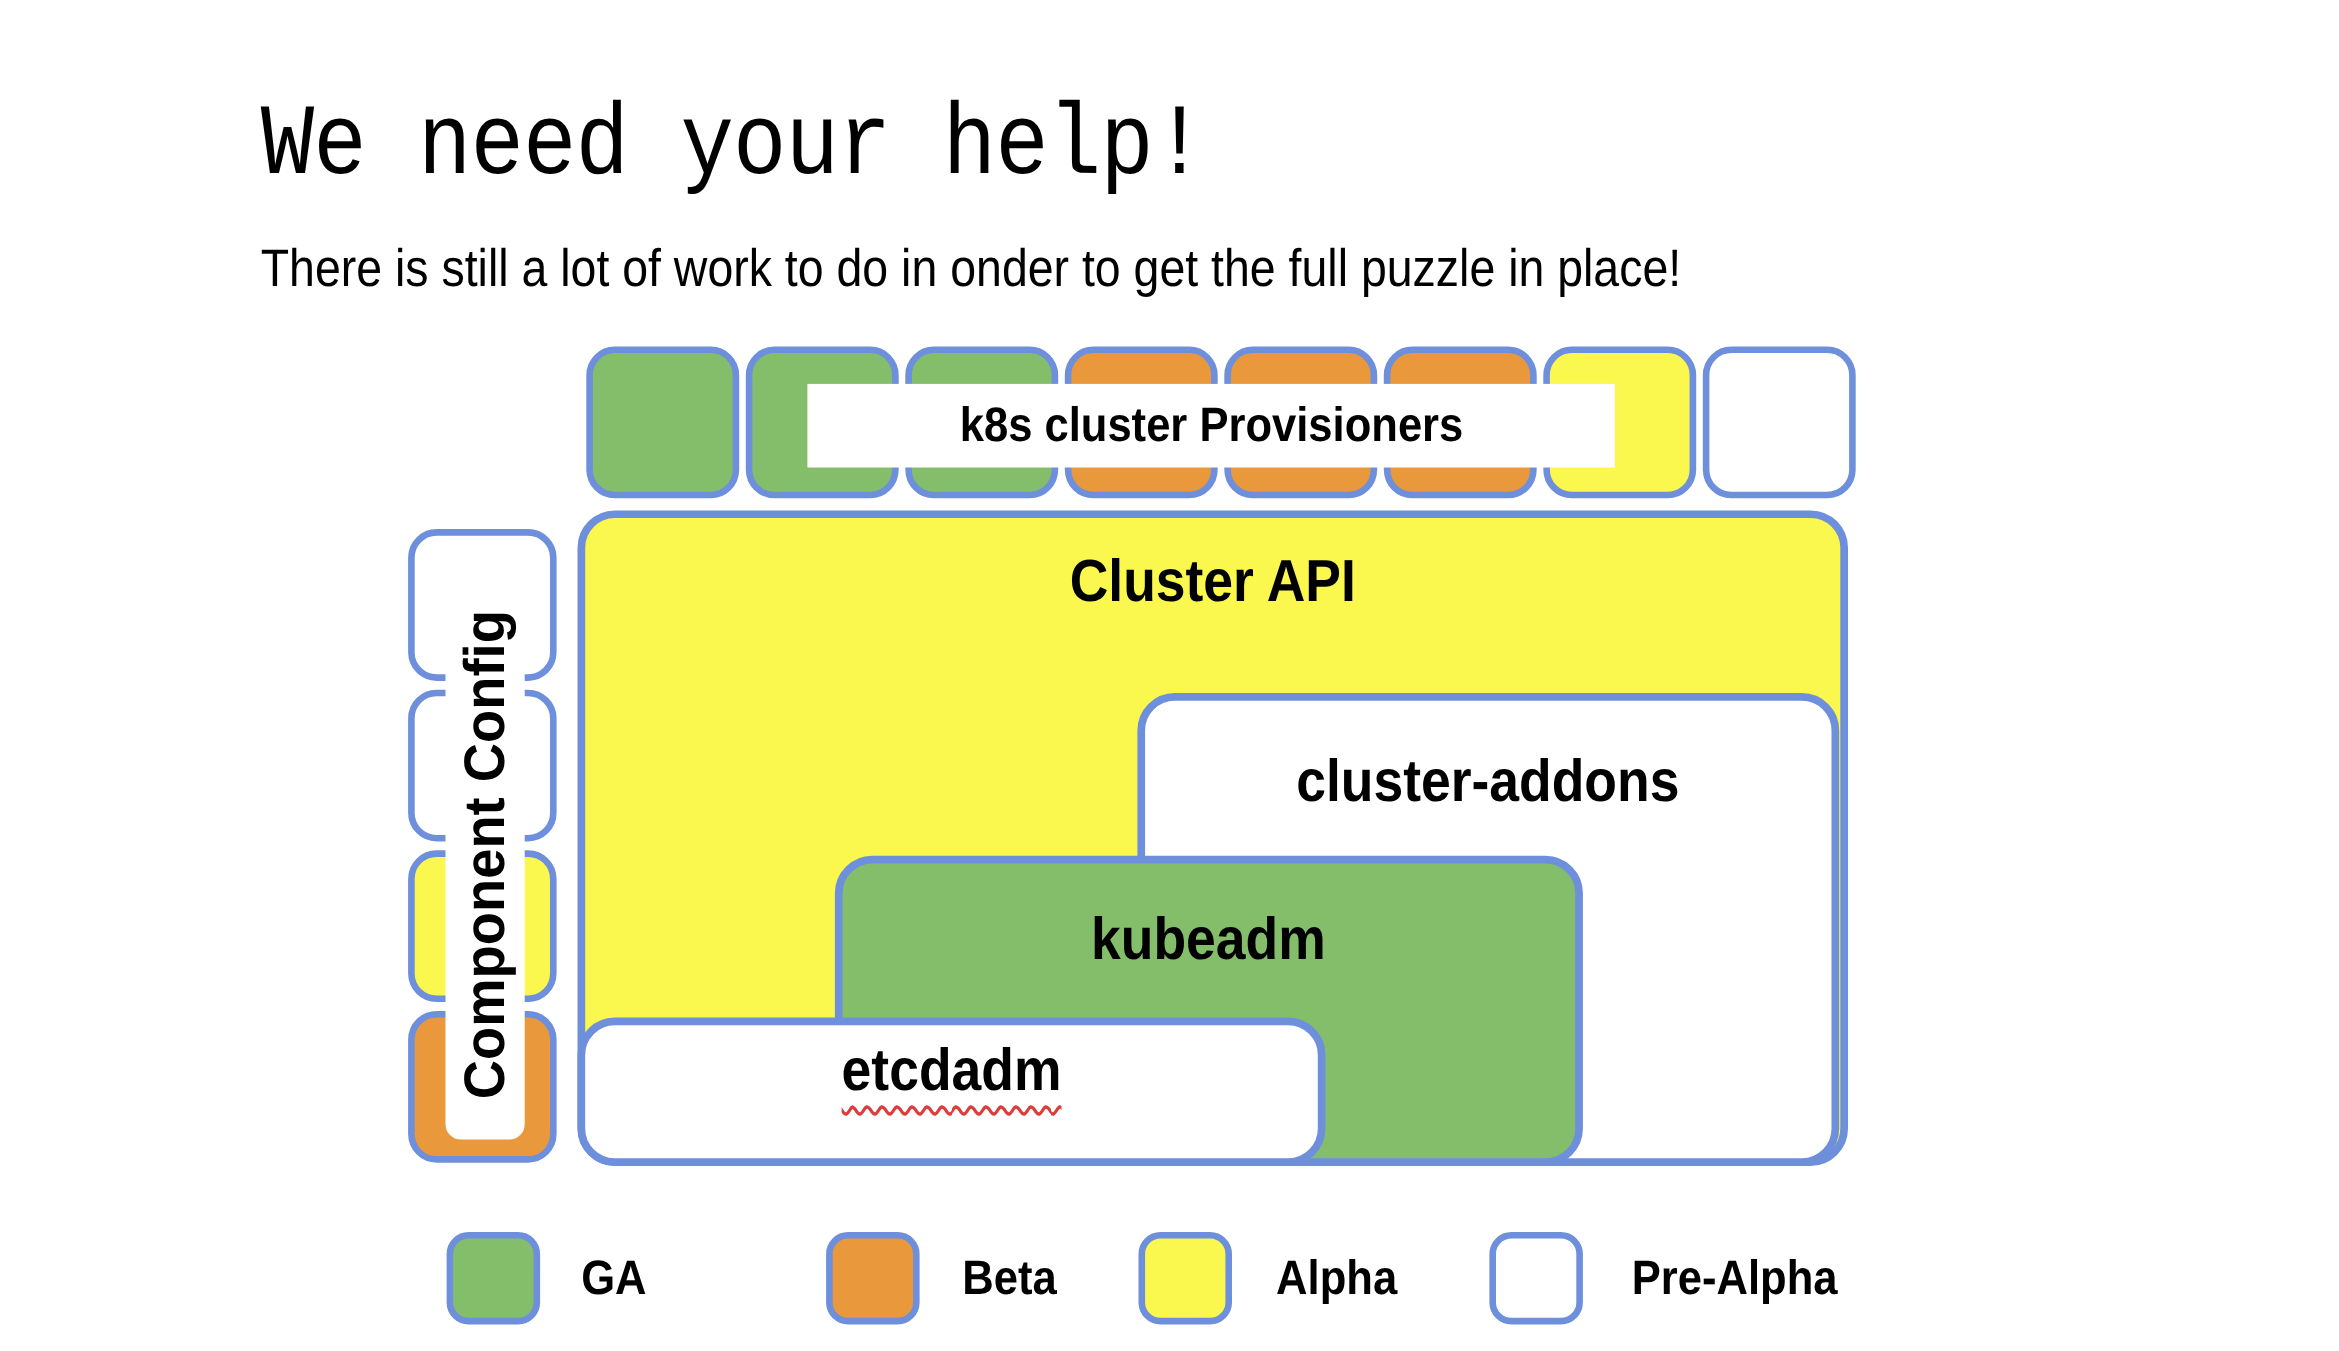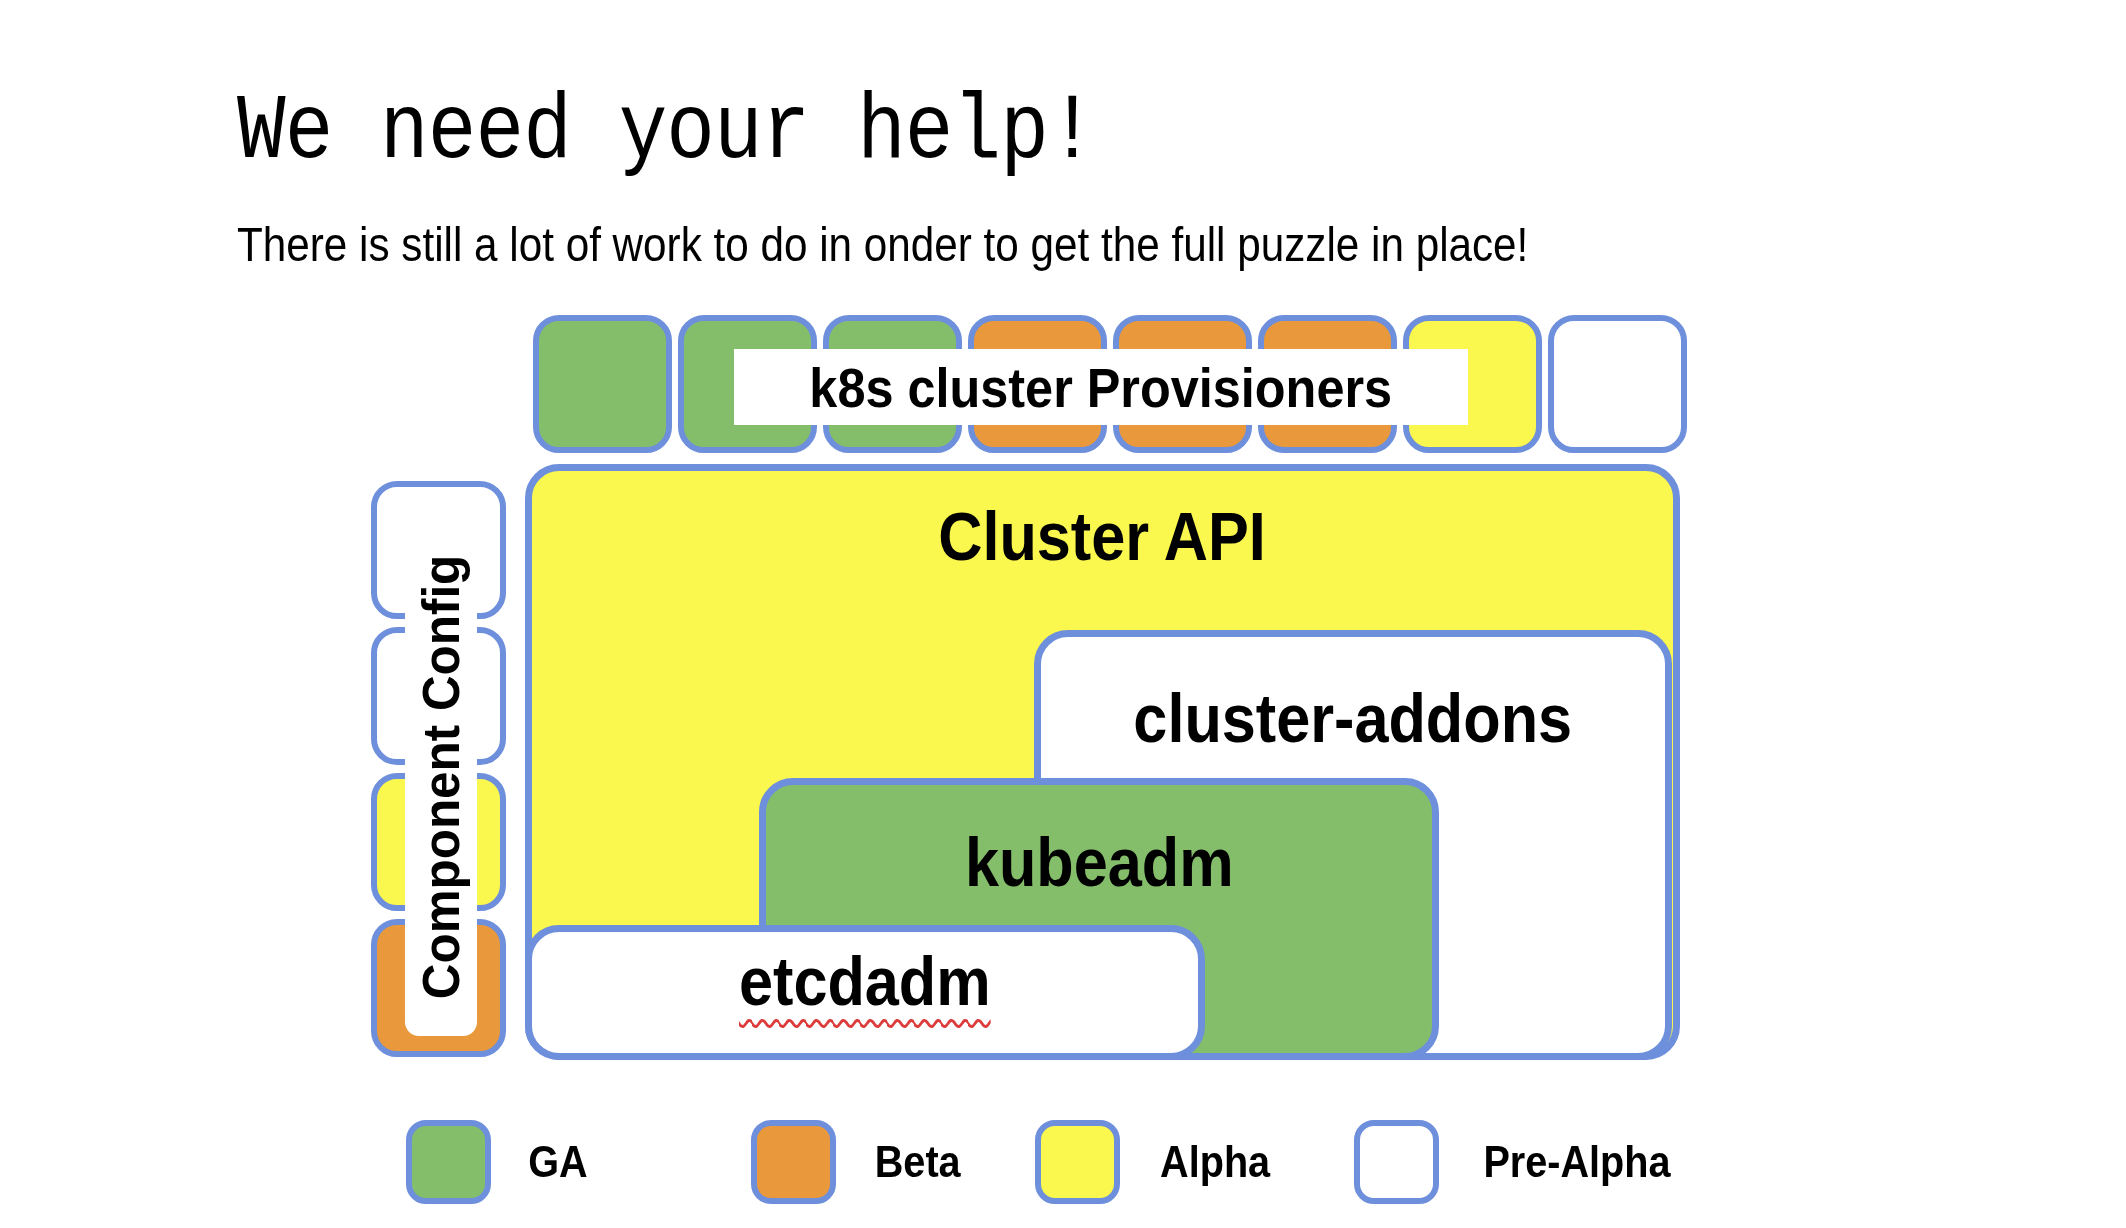--- a/index.html
+++ b/index.html
@@ -24,27 +24,27 @@
   .piece {
     position:absolute; width:139px; height:138px; box-sizing:border-box;
     border:6px solid #6E8FDB; border-radius:26px; background:#fff; z-index:1;
   }
   
   .bigbox {
     position:absolute; box-sizing:border-box; border:7px solid #6E8FDB;
     border-radius:34px; background:#fff;
   }
   .bigbox .boxlabel {
-    width:100%; text-align:center; font-weight:700; font-size:68px; line-height:1.1;
+    width:100%; text-align:center; font-weight:700; font-size:54px; line-height:1.1;
   }
 
   .prov-label {
     position:absolute; left:734px; top:349px; width:734px; height:76px; z-index:2;
     background:#ffffff; display:flex; align-items:center; justify-content:center;
-    font-weight:700; font-size:56px; white-space:nowrap;
+    font-weight:700; font-size:44px; white-space:nowrap;
   }
 
   .cc-label {
     position:absolute; left:405px; top:518px; width:72px; height:518px; z-index:2;
     background:#ffffff; border-radius:14px; display:flex; align-items:center; justify-content:center;
   }
   .cc-label span {
     writing-mode:vertical-rl; transform:rotate(180deg) scaleY(0.95);
     font-weight:700; font-size:52px; white-space:nowrap;
   }

